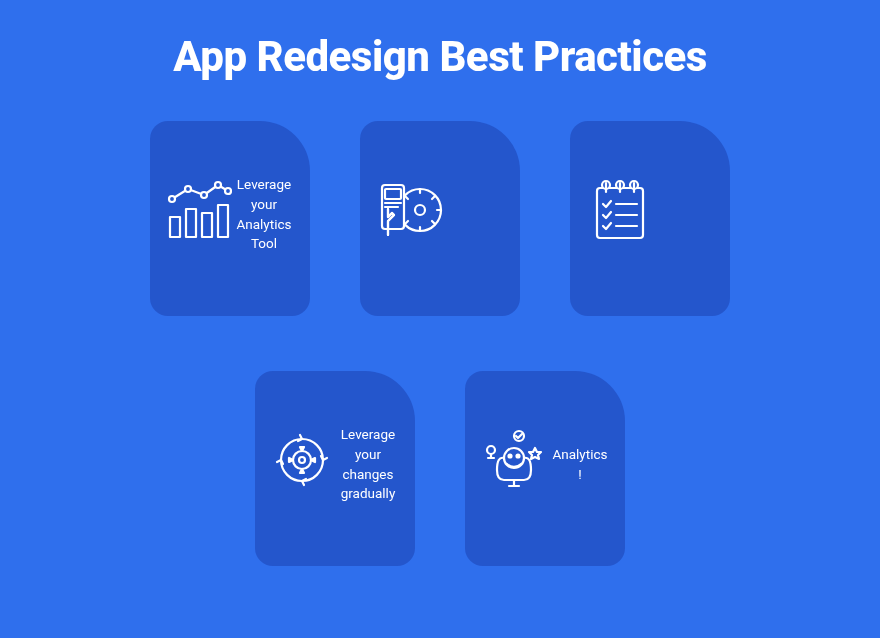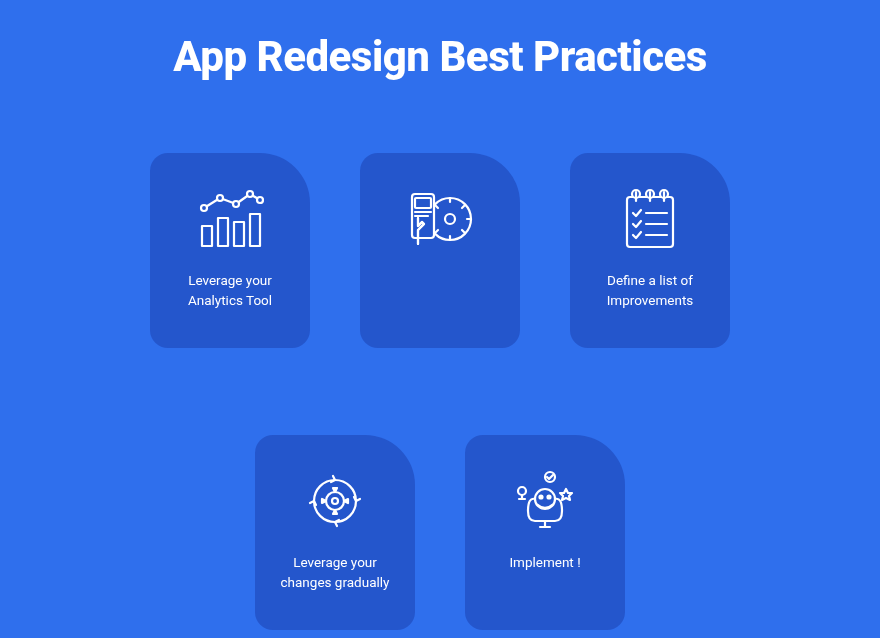--- a/index.html
+++ b/index.html
@@ -30,26 +30,25 @@
     gap: 50px;
     justify-content: center;
   }
   .card {
     width: 160px;
     height: 195px;
     background: #2456cc;
     border-radius: 18px;
     border-top-right-radius: 50px;
     display: flex;
-    flex-direction: column;
+    flex-direction: row;
     align-items: center;
     justify-content: flex-start;
-    padding: 24px 14px 18px 14px;
+    padding: 10px 14px 18px 14px;
     text-align: center;
-    margin-top: 32px;
   }
   .icon-wrap {
     width: 72px;
     height: 72px;
     display: flex;
     align-items: center;
     justify-content: center;
     margin-bottom: 16px;
     margin-top: 6px;
   }
@@ -122,21 +121,20 @@
           <line x1="29" y1="5" x2="29" y2="14"></line>
           <line x1="43" y1="5" x2="43" y2="14"></line>
           <polyline points="12,26 15,29 20,23"></polyline>
           <line x1="25" y1="26" x2="46" y2="26"></line>
           <polyline points="12,37 15,40 20,34"></polyline>
           <line x1="25" y1="37" x2="46" y2="37"></line>
           <polyline points="12,48 15,51 20,45"></polyline>
           <line x1="25" y1="48" x2="46" y2="48"></line>
         </svg>
       </div>
-      <div class="card-label">Define a list of Improvements</div>
     </div>
 
   </div>
 
   <div class="row">
 
     <div class="card">
       <div class="icon-wrap">
         <svg width="66" height="66" viewBox="0 0 66 66" fill="none" stroke="#ffffff" stroke-width="2.2" stroke-linecap="round" stroke-linejoin="round">
           <circle cx="33" cy="33" r="9"></circle>
@@ -169,17 +167,17 @@
           <line x1="35" y1="52" x2="35" y2="58"></line>
           <line x1="30" y1="58" x2="40" y2="58"></line>
           <circle cx="12" cy="22" r="4"></circle>
           <line x1="12" y1="26" x2="12" y2="30"></line>
           <line x1="9" y1="30" x2="15" y2="30"></line>
           <circle cx="40" cy="8" r="5"></circle>
           <polyline points="37,8 39,10 43,6"></polyline>
           <path d="M56 20 l2 4 l4 0 l-3 3 l1 4 l-4 -2 l-4 2 l1 -4 l-3 -3 l4 0 z"></path>
         </svg>
       </div>
-      <div class="card-label">Implement !</div>
+      <div class="card-label">Analytics !</div>
     </div>
 
   </div>
 </div>
 
 </body></html>

